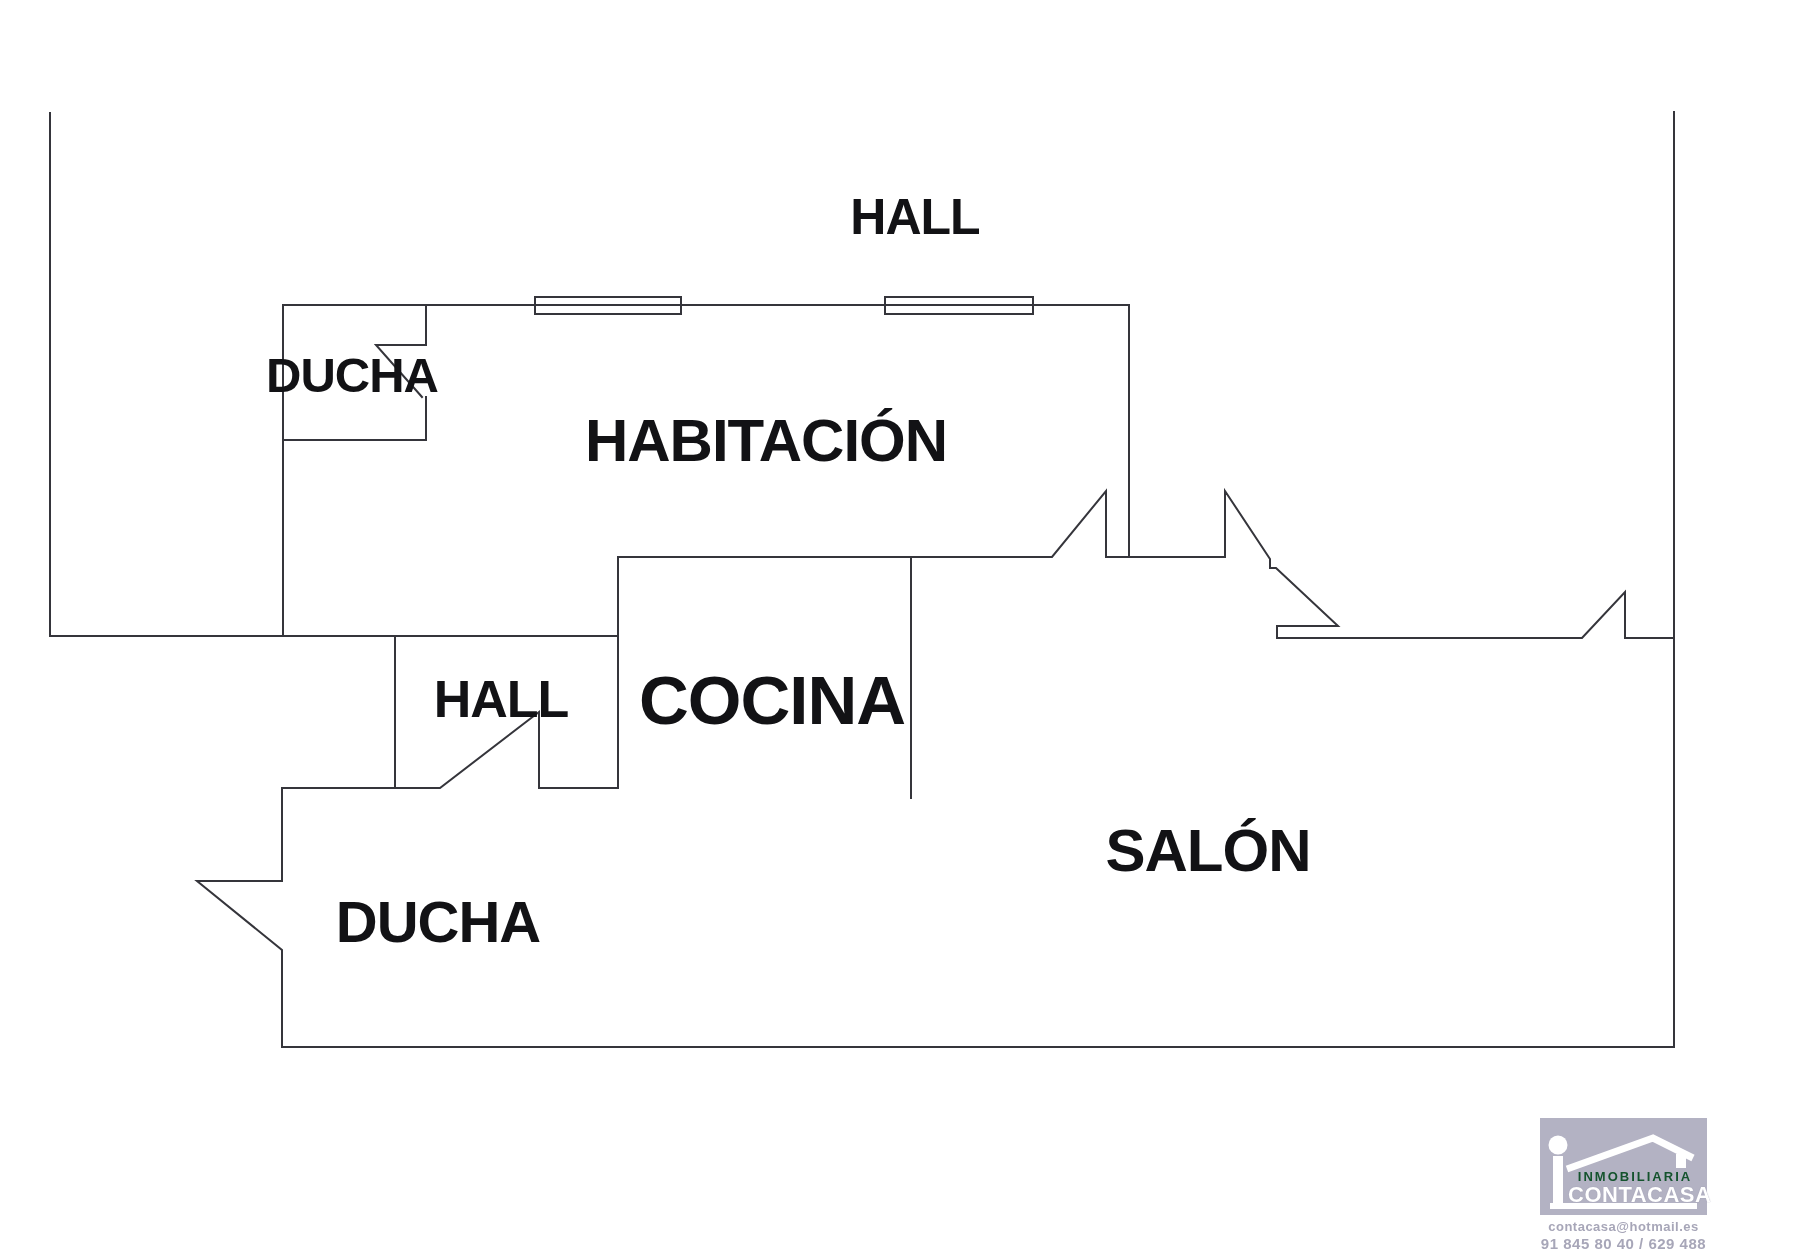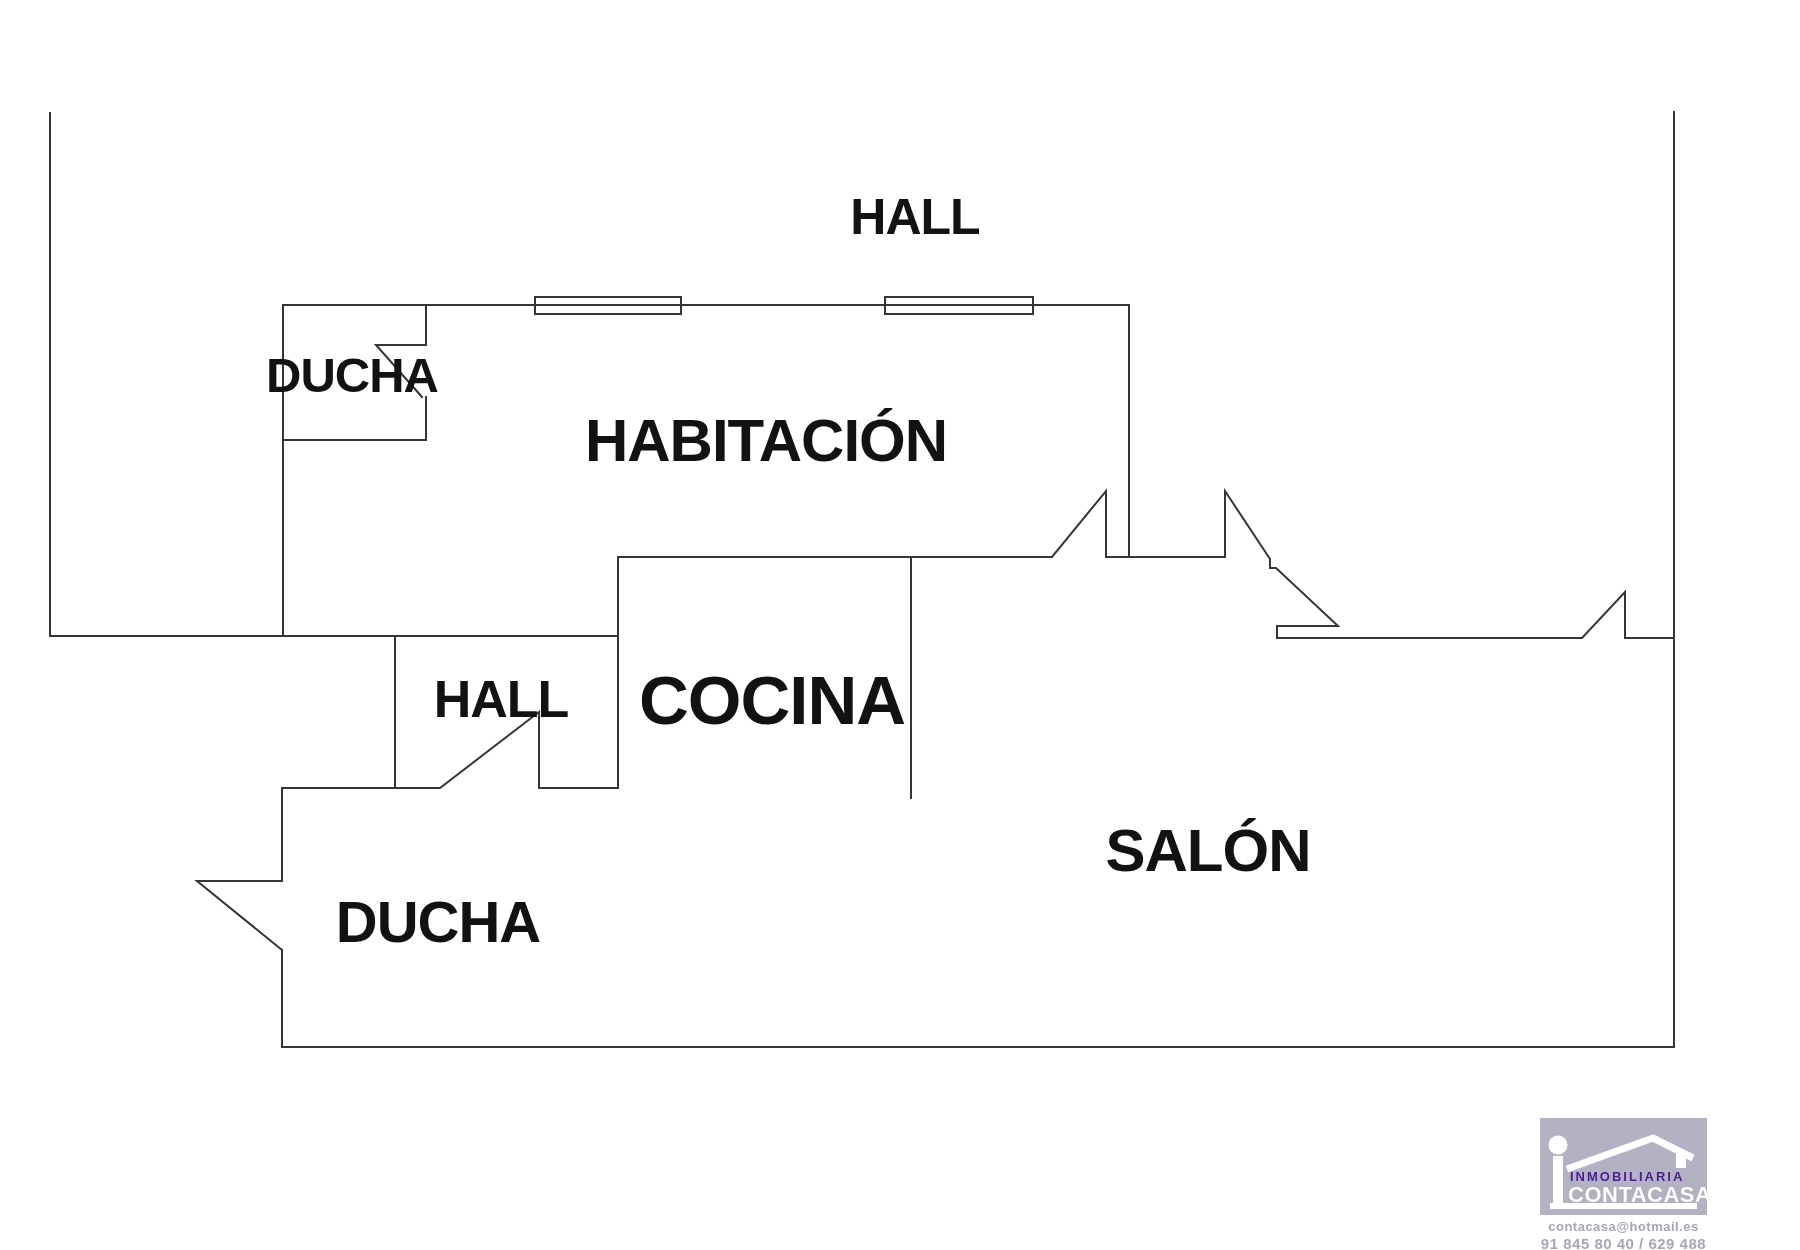--- a/index.html
+++ b/index.html
@@ -29,22 +29,22 @@
 
   .agency{position:absolute;left:1540px;top:1118px;width:167px;text-align:center;}
   .agency-box{
     position:relative;
     width:167px;height:97px;
     background:#b3b2c3;
   }
   .agency-box svg{position:absolute;left:0;top:0;}
   .agency-line1{
     position:absolute;left:30px;top:51px;width:130px;
-    color:#4c1d95;font-size:13px;font-weight:bold;letter-spacing:2px;
-    text-align:left;white-space:nowrap;
+    color:#14532d;font-size:13px;font-weight:bold;letter-spacing:2px;
+    text-align:center;white-space:nowrap;
   }
   .agency-line2{
     position:absolute;left:28px;top:64px;width:132px;
     color:#ffffff;font-size:22px;font-weight:bold;letter-spacing:0.5px;
     text-align:left;white-space:nowrap;
     text-shadow:0 0 1px #8f8ea6;
   }
   .agency-email{
     margin-top:4px;
     color:#a7a6b8;font-size:13px;font-weight:bold;letter-spacing:0.5px;

